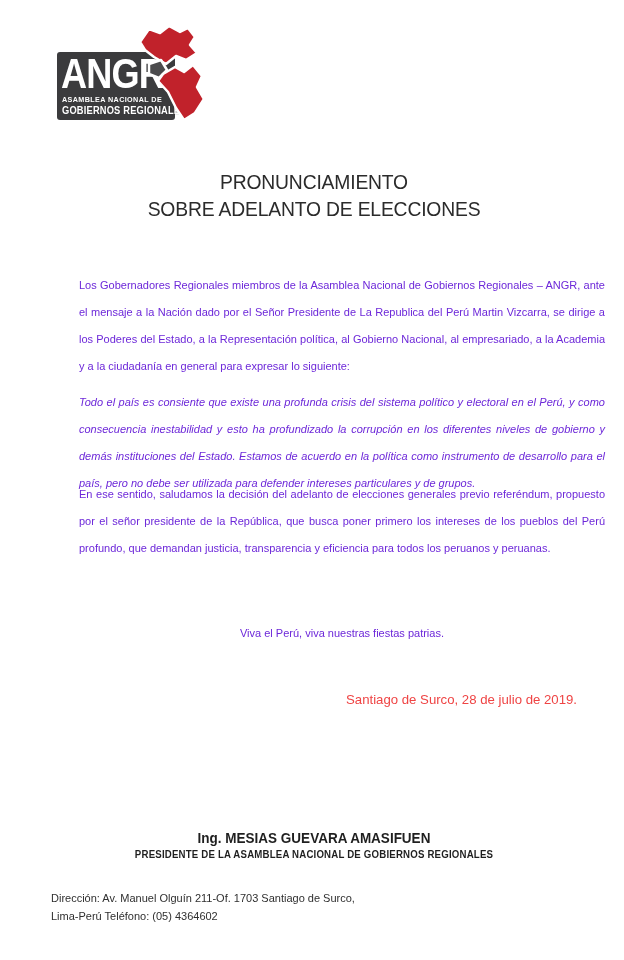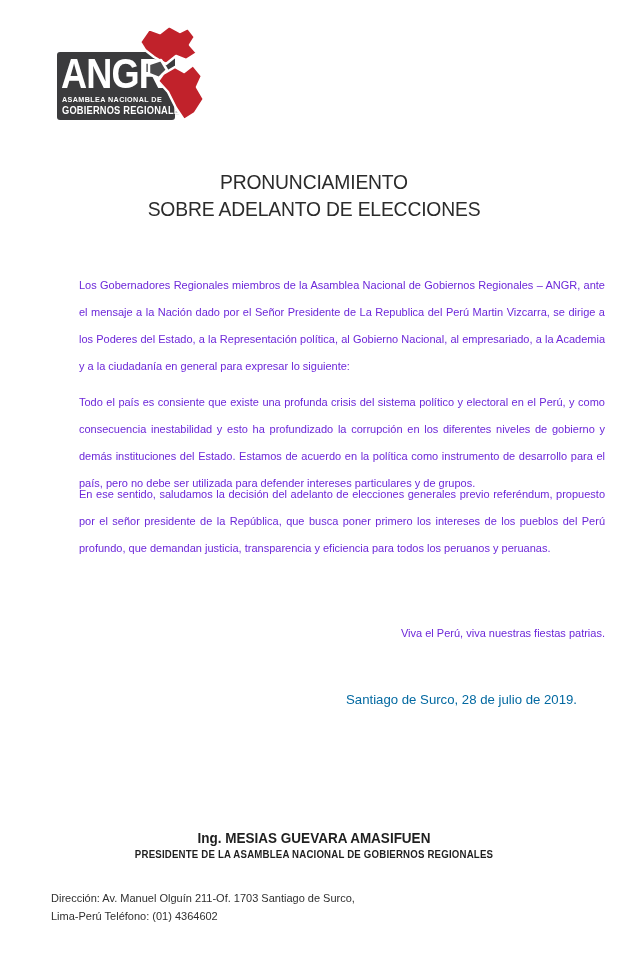--- a/index.html
+++ b/index.html
@@ -63,27 +63,27 @@
 
   
   .para {
     position: absolute; left: 51px; width: 526px;
     font-size: 11px; line-height: 27px;
     color: #6d28d9;
     text-align: justify;
     margin-left: 28px;
   }
   .para.p1 { top: 272px; }
-  .para.p2 { top: 389px; }
+  .para.p2 { top: 389px; font-style: italic; }
   .para.p3 { top: 481px; }
-  .para.viva { top: 620px; text-align: right; }
+  .para.viva { top: 620px; text-align: center; }
   .date-line {
     position: absolute; left: 51px; top: 686px; width: 526px;
     font-size: 13.2px; line-height: 27px;
-    color: #0369a1;
+    color: #ef4444;
     text-align: right;
   }
 
   
   .sig-name {
     position: absolute; left: 51px; top: 829px; width: 526px;
     text-align: center;
     font-weight: bold; font-size: 15px; line-height: 18px;
     color: #1f1f1f;
     transform: scaleX(0.9); transform-origin: center top;
@@ -139,15 +139,15 @@
   <div class="para p2">Todo el país es consiente que existe una profunda crisis del sistema político y electoral en el Perú, y como consecuencia inestabilidad y esto ha profundizado la corrupción en los diferentes niveles de gobierno y demás instituciones del Estado. Estamos de acuerdo en la política como instrumento de desarrollo para el país, pero no debe ser utilizada para defender intereses particulares y de grupos.</div>
   <div class="para p3">En ese sentido, saludamos la decisión del adelanto de elecciones generales previo referéndum, propuesto por el señor presidente de la República, que busca poner primero los intereses de los pueblos del Perú profundo, que demandan justicia, transparencia y eficiencia para todos los peruanos y peruanas.</div>
   <div class="para viva">Viva el Perú, viva nuestras fiestas patrias.</div>
 
   <div class="date-line">Santiago de Surco, 28 de julio de 2019.</div>
 
   <div class="sig-name">Ing. MESIAS GUEVARA AMASIFUEN</div>
   <div class="sig-role">PRESIDENTE DE LA ASAMBLEA NACIONAL DE GOBIERNOS REGIONALES</div>
 
   <div class="footer-line l1">Dirección: Av. Manuel Olguín 211-Of. 1703 Santiago de Surco,</div>
-  <div class="footer-line l2">Lima-Perú Teléfono: (01) 4364602</div>
+  <div class="footer-line l2">Lima-Perú Teléfono: (05) 4364602</div>
 
 </div>
 
 </body></html>

